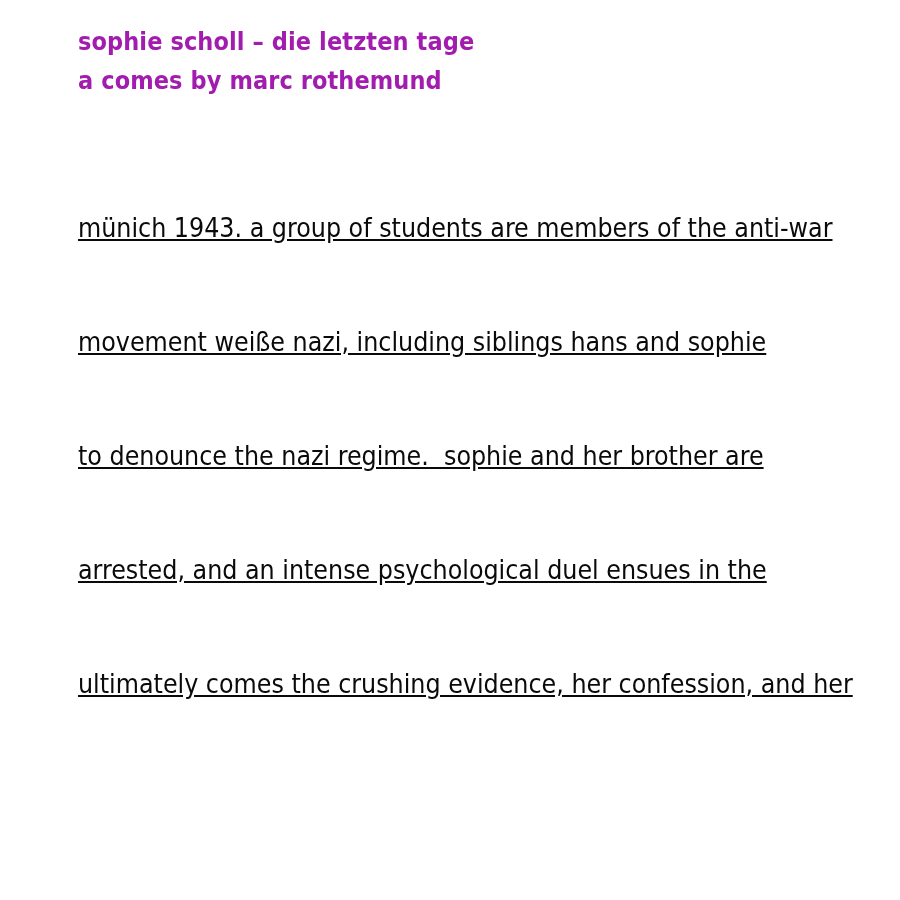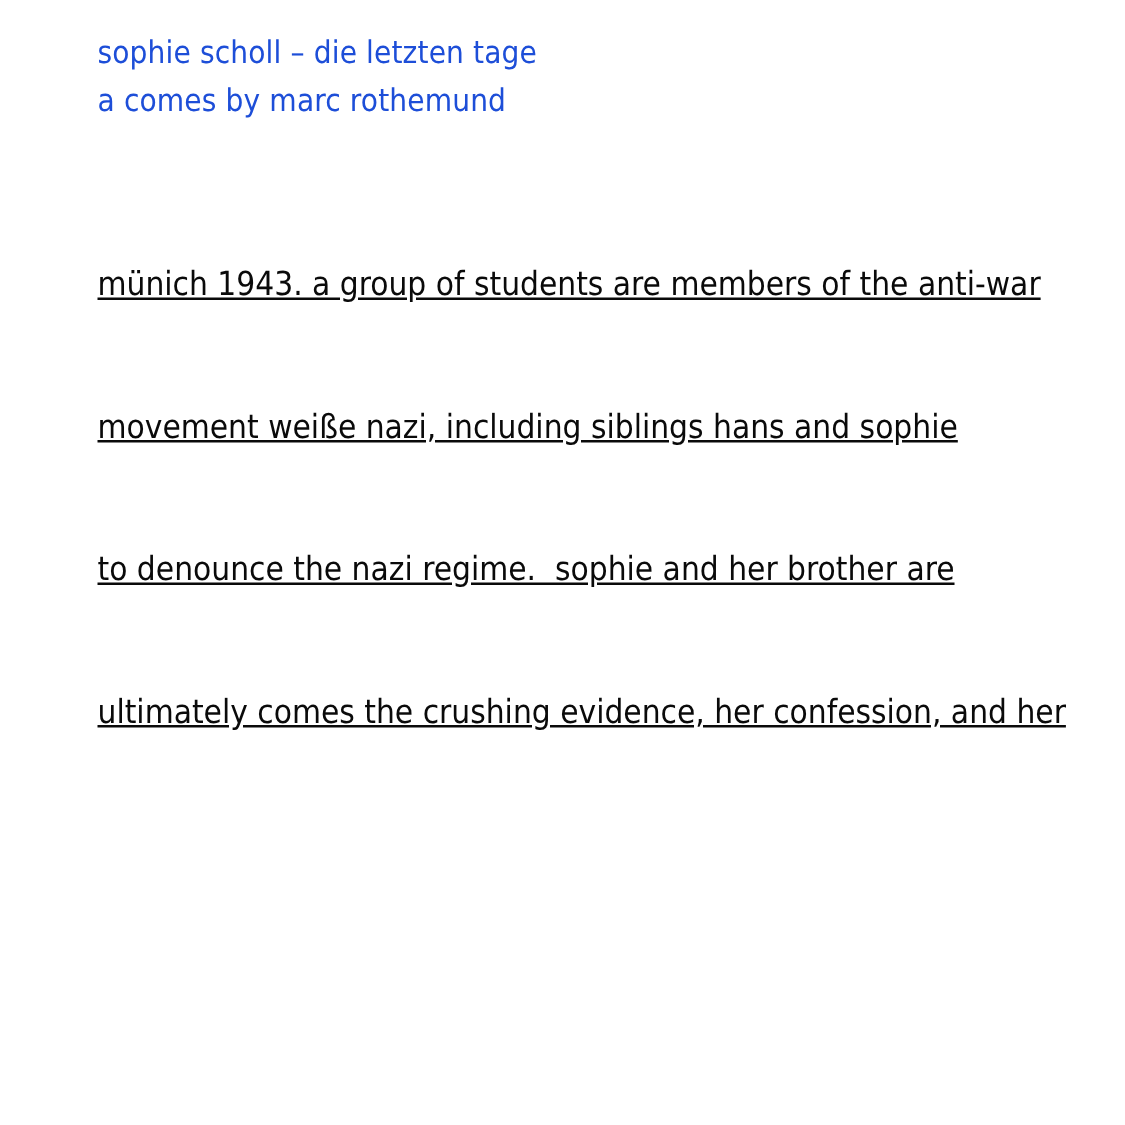--- a/index.html
+++ b/index.html
@@ -21,24 +21,24 @@
     height: 900px;
     box-sizing: border-box;
     padding: 22px 16px 0 78px;
   }
 
   .title-block {
     margin: 0 0 0 0;
   }
 
   .title-line {
-    font-weight: normal;
+    font-weight: bold;
     font-size: 25px;
     line-height: 39px;
-    color: #1d4ed8;
+    color: #a21caf;
     letter-spacing: 0.1px;
     white-space: pre;
   }
 
   .para {
     font-weight: normal;
     font-size: 26.5px;
     line-height: 38px;
     color: #0a0a0a;
     letter-spacing: 0px;
@@ -60,17 +60,18 @@
 
   <div class="title-block">
     <div class="title-line">sophie scholl – die letzten tage</div>
     <div class="title-line">a comes by marc rothemund</div>
   </div>
 
   <div class="para para-1" style="color: rgb(10, 10, 10);">
     <span class="line">münich 1943. a group of students are members of the anti-war</span>
     <span class="line">movement weiße nazi, including siblings hans and sophie</span>
     <span class="line">to denounce the nazi regime.  sophie and her brother are</span>
+    <span class="line">arrested, and an intense psychological duel ensues in the</span>
     <span class="line">ultimately comes the crushing evidence, her confession, and her</span>
     
   </div>
 
 </div>
 
 </body></html>

